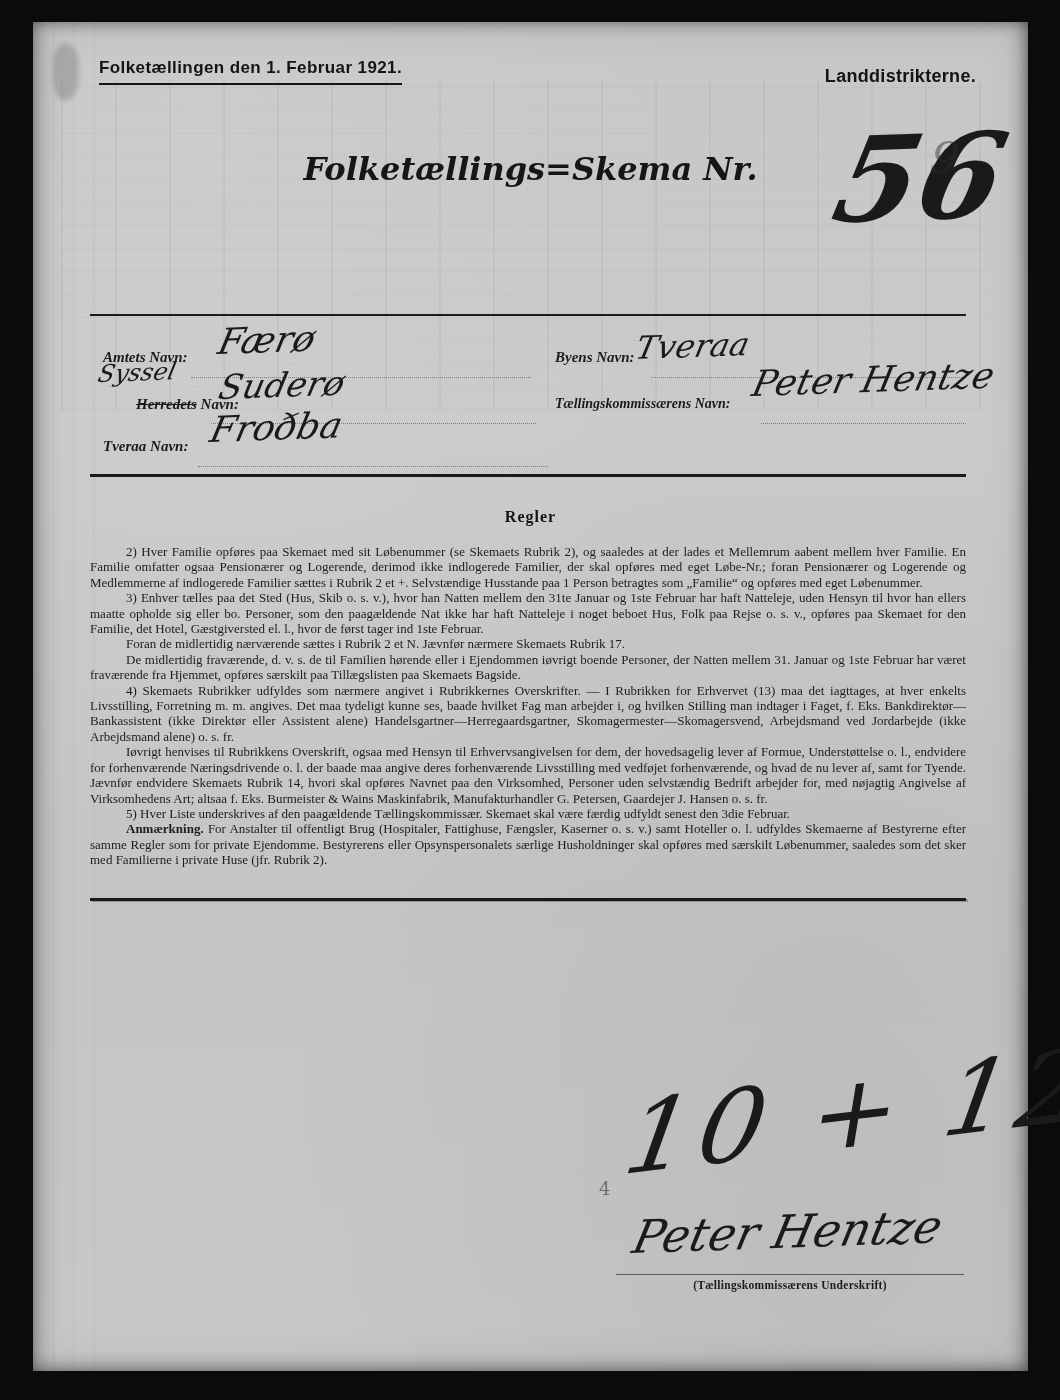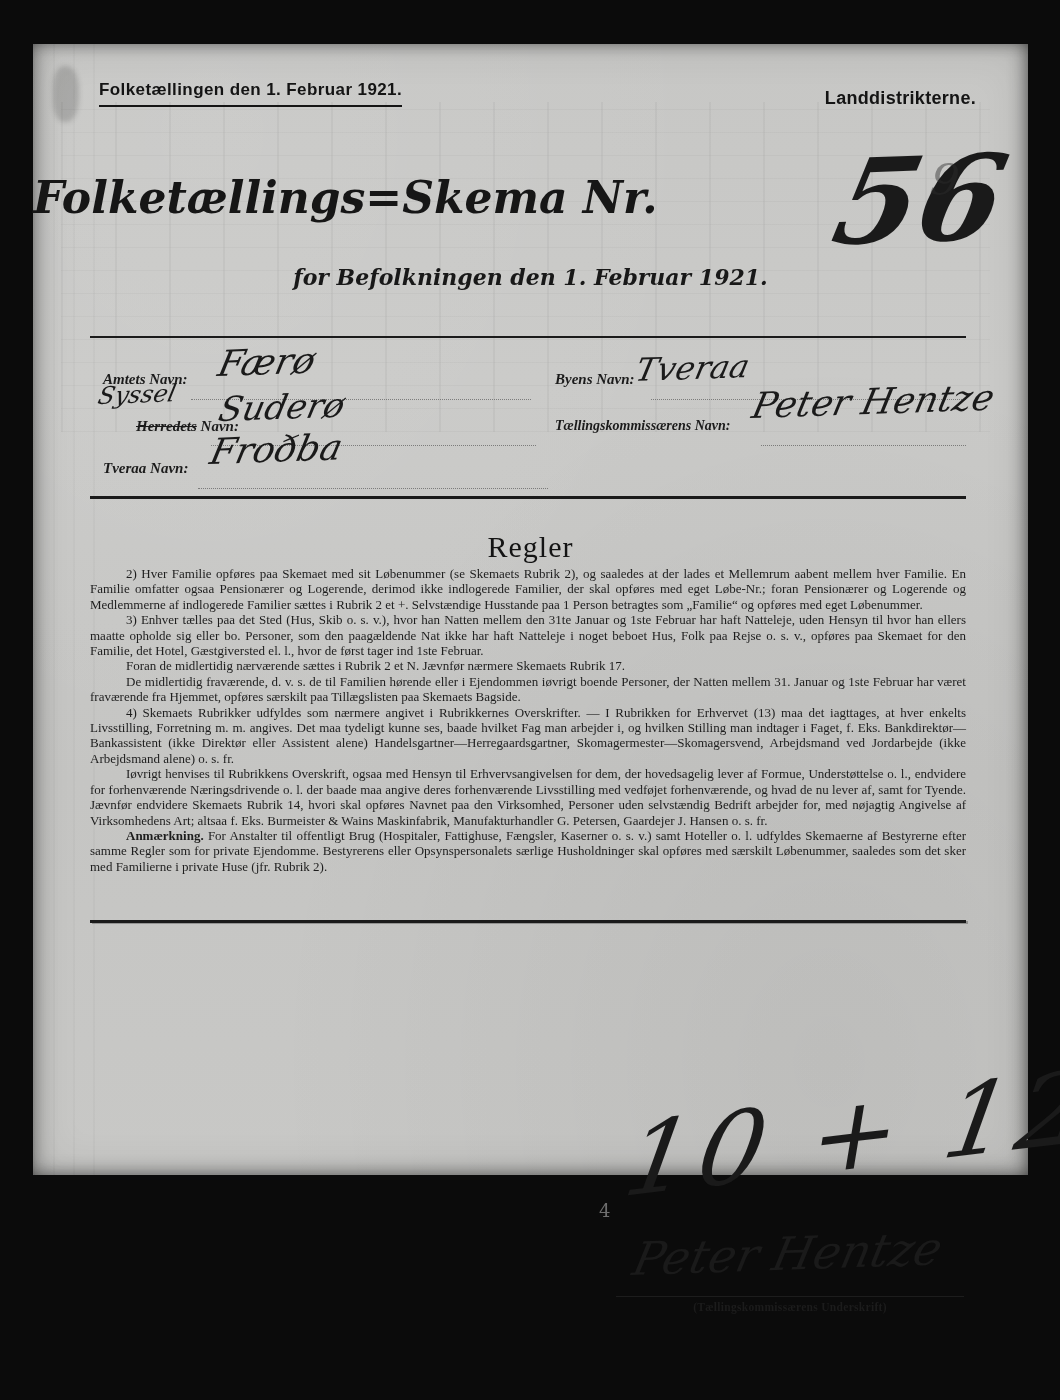--- a/index.html
+++ b/index.html
@@ -2,21 +2,21 @@
 <html><head>
 <meta charset="utf-8">
 <style>
   html,body{margin:0;padding:0;}
   body{
     width:1060px;height:1400px;position:relative;overflow:hidden;
     background:#0b0b0b;
     font-family:"Liberation Serif", serif;
   }
   #paper{
-    position:absolute;left:33px;top:44px;width:995px;height:1131px;
+    position:absolute;left:33px;top:22px;width:995px;height:1349px;
     background:
       radial-gradient(ellipse at 18% 8%, rgba(255,255,255,.07), transparent 45%),
       radial-gradient(ellipse at 80% 90%, rgba(0,0,0,.05), transparent 50%),
       linear-gradient(180deg,#c7c7c5 0%,#cacac8 30%,#c5c5c3 65%,#c8c8c6 100%);
     box-shadow:
       inset 0 0 46px rgba(0,0,0,.12),
       inset -10px 0 18px -8px rgba(0,0,0,.45),
       inset 12px 0 22px -12px rgba(0,0,0,.38),
       inset 0 -10px 18px -8px rgba(0,0,0,.30),
       inset 0 10px 16px -10px rgba(0,0,0,.28);
@@ -39,23 +39,23 @@
     filter:blur(2.5px);
   }
   .abs{position:absolute;}
   .sansb{font-family:"Liberation Sans",sans-serif;font-weight:bold;color:#141414;}
   .header-left{
     left:66px;top:36px;font-size:17px;letter-spacing:.4px;
     border-bottom:2.5px solid #141414;padding-bottom:5px;white-space:nowrap;
   }
   .header-right{right:52px;top:44px;font-size:18px;letter-spacing:.3px;white-space:nowrap;}
   .title-row{
-    left:0;right:0;top:128px;text-align:left;
+    left:0;right:0;top:128px;text-align:center;
     font-family:"DejaVu Serif",serif;font-weight:bold;font-style:italic;
-    font-size:44px;color:#161616;white-space:nowrap;
+    font-size:32px;color:#161616;white-space:nowrap;
   }
   .hw{
     font-family:"DejaVu Serif",serif;font-style:italic;color:#1a1a1a;
     white-space:nowrap;transform:skewX(-14deg) rotate(-2deg);transform-origin:left bottom;
     line-height:1;
   }
   .schema-num{left:792px;top:100px;font-size:118px;font-weight:bold;}
   .schema-num-pencil{
     left:898px;top:110px;font-size:44px;color:rgba(45,45,45,.45);
     font-family:"DejaVu Serif",serif;font-style:italic;transform:rotate(8deg);
@@ -69,21 +69,21 @@
   .rule-top{left:57px;top:292px;width:876px;height:2px;}
   .rule-mid{left:57px;top:452px;width:876px;height:2.5px;}
   .rule-bot{left:57px;top:876px;width:876px;height:3px;box-shadow:2px 1px 0 rgba(0,0,0,.25);}
   .flabel{
     font-family:"Liberation Serif",serif;font-weight:bold;font-style:italic;
     font-size:15px;color:#1b1b1b;white-space:nowrap;
   }
   .struck{text-decoration:line-through;margin-left:40px;}
   .dotline{border-bottom:1.5px dotted rgba(60,60,60,.55);height:1px;}
   .regler-head{
-    left:0;right:0;top:486px;text-align:center;font-weight:normal;font-size:30px;
+    left:0;right:0;top:486px;text-align:center;font-weight:bold;font-size:16px;
     letter-spacing:1px;color:#141414;font-family:"Liberation Serif",serif;
   }
   .rules-block{
     left:57px;top:522px;width:876px;color:#1d1d1d;
     font-size:13px;line-height:15.4px;text-align:justify;
   }
   .rules-block p{margin:0;text-indent:36px;}
   .rules-block .it, .rules-block i{}
   .rules-block .bd{font-weight:bold;}
   .pencil-mark{left:566px;top:1156px;font-size:18px;color:#6e6e6e;font-family:"DejaVu Serif",serif;}
@@ -102,21 +102,20 @@
   <div class="bleed-top"></div>
   <div class="bleed-left"></div>
   <div class="smudge"></div>
 
   <div class="abs sansb header-left">Folketællingen den 1. Februar 1921.</div>
   <div class="abs sansb header-right">Landdistrikterne.</div>
 
   <div class="abs title-row">Folketællings=Skema Nr.</div>
   <div class="abs hw schema-num">56</div>
   <div class="abs schema-num-pencil">9</div>
-  <div class="abs subtitle">for Befolkningen den 1. Februar 1921.</div>
 
   <div class="abs rule rule-top"></div>
 
   <div class="abs flabel" style="left:70px;top:327px;">Amtets Navn:</div>
   <div class="abs dotline" style="left:158px;top:354px;width:340px;"></div>
   <div class="abs hw" style="left:182px;top:302px;font-size:36px;">Færø</div>
 
   <div class="abs hw" style="left:63px;top:340px;font-size:24px;">Syssel</div>
   <div class="abs flabel" style="left:63px;top:374px;"><span class="struck">Herredets</span><span> Navn:</span></div>
   <div class="abs dotline" style="left:178px;top:400px;width:325px;"></div>
@@ -138,20 +137,21 @@
 
   <div class="abs regler-head">Regler</div>
 
   <div class="abs rules-block">
     <p><span>2) Hver Familie opføres paa Skemaet med sit Løbenummer (se Skemaets Rubrik 2), og saaledes at der lades et Mellemrum aabent mellem hver Familie. En Familie omfatter ogsaa Pensionærer og Logerende, derimod ikke indlogerede Familier, der skal opføres med eget Løbe-Nr.; foran Pensionærer og Logerende og Medlemmerne af indlogerede Familier sættes i Rubrik 2 et +. Selvstændige Husstande paa 1 Person betragtes som „Familie“ og opføres med eget Løbenummer.</span></p>
     <p><span>3) Enhver tælles paa det Sted (Hus, Skib o. s. v.), hvor han Natten mellem den 31te Januar og 1ste Februar har haft Natteleje, uden Hensyn til hvor han ellers maatte opholde sig eller bo. Personer, som den paagældende Nat ikke har haft Natteleje i noget beboet Hus, Folk paa Rejse o. s. v., opføres paa Skemaet for den Familie, det Hotel, Gæstgiversted el. l., hvor de først tager ind 1ste Februar.</span></p>
     <p><span>Foran de </span><span class="it">midlertidig nærværende</span><span> sættes i Rubrik 2 et N.  Jævnfør nærmere Skemaets Rubrik 17.</span></p>
     <p><span>De </span><span class="it">midlertidig fraværende</span><span>, d. v. s. de til Familien hørende eller i Ejendommen iøvrigt boende Personer, der Natten mellem 31. Januar og 1ste Februar har været fraværende fra Hjemmet, opføres særskilt paa </span><span class="it">Tillægslisten paa Skemaets Bagside</span><span>.</span></p>
     <p><span>4) Skemaets Rubrikker udfyldes som nærmere angivet i Rubrikkernes Overskrifter. — I Rubrikken for Erhvervet (13) maa det iagttages, at </span><span class="it">hver enkelts Livsstilling</span><span>, Forretning m. m. angives. Det maa tydeligt kunne ses, baade hvilket </span><span class="it">Fag</span><span> man arbejder i, og hvilken </span><span class="it">Stilling</span><span> man indtager i Faget, f. Eks. Bankdirektør—Bankassistent (ikke Direktør eller Assistent alene) Handelsgartner—Herregaardsgartner, Skomagermester—Skomagersvend, Arbejdsmand ved Jordarbejde (ikke Arbejdsmand alene) o. s. fr.</span></p>
     <p><span>Iøvrigt henvises til Rubrikkens Overskrift, ogsaa med Hensyn til Erhvervsangivelsen for dem, der hovedsagelig lever af Formue, Understøttelse o. l., endvidere for forhenværende Næringsdrivende o. l. der baade maa angive deres forhenværende Livsstilling med vedføjet </span><span class="it">forhenværende</span><span>, og hvad de nu lever af, samt for </span><span class="it">Tyende</span><span>.  Jævnfør endvidere Skemaets Rubrik 14, hvori skal opføres Navnet paa den Virksomhed, Personer uden selvstændig Bedrift arbejder for, med nøjagtig Angivelse af Virksomhedens Art; altsaa f. Eks. Burmeister &amp; Wains Maskinfabrik, Manufakturhandler G. Petersen, Gaardejer J. Hansen o. s. fr.</span></p>
+    <p><span>5) </span><span class="it">Hver Liste underskrives af den paagældende Tællingskommissær.</span><span>  Skemaet skal være færdig udfyldt </span><span class="it">senest den 3die Februar</span><span>.</span></p>
     <p><span class="bd">Anmærkning.</span><span>  For Anstalter til offentligt Brug (Hospitaler, Fattighuse, Fængsler, Kaserner o. s. v.) samt Hoteller o. l. udfyldes Skemaerne af Bestyrerne efter samme Regler som for private Ejendomme.  Bestyrerens eller Opsynspersonalets særlige Husholdninger skal opføres med særskilt Løbenummer, saaledes som det sker med Familierne i private Huse (jfr. Rubrik 2).</span></p>
   </div>
 
   <div class="abs rule rule-bot"></div>
 
   <div class="abs pencil-mark">4</div>
   <div class="abs hw tally">10 + 12</div>
   <div class="abs hw signature">Peter Hentze</div>
   <div class="abs sig-line"></div>
   <div class="abs sig-caption">(Tællingskommissærens Underskrift)</div>

